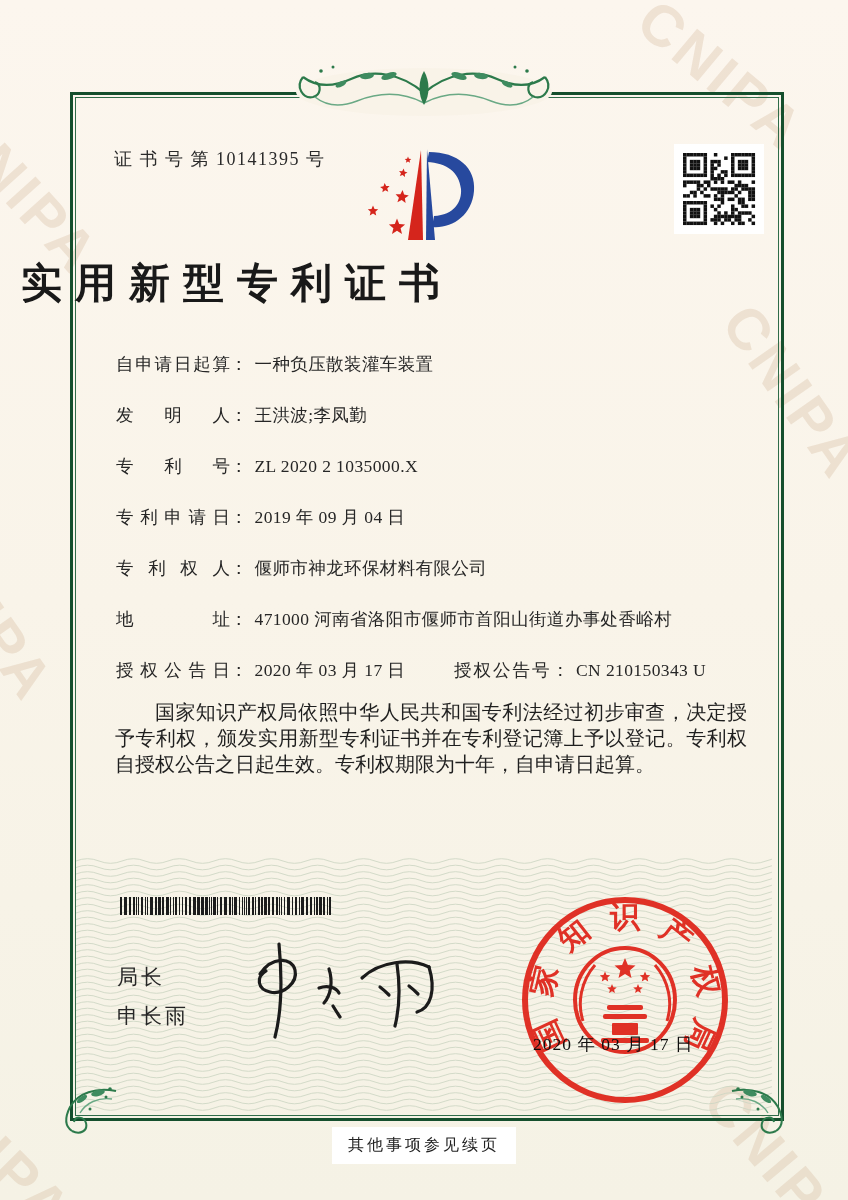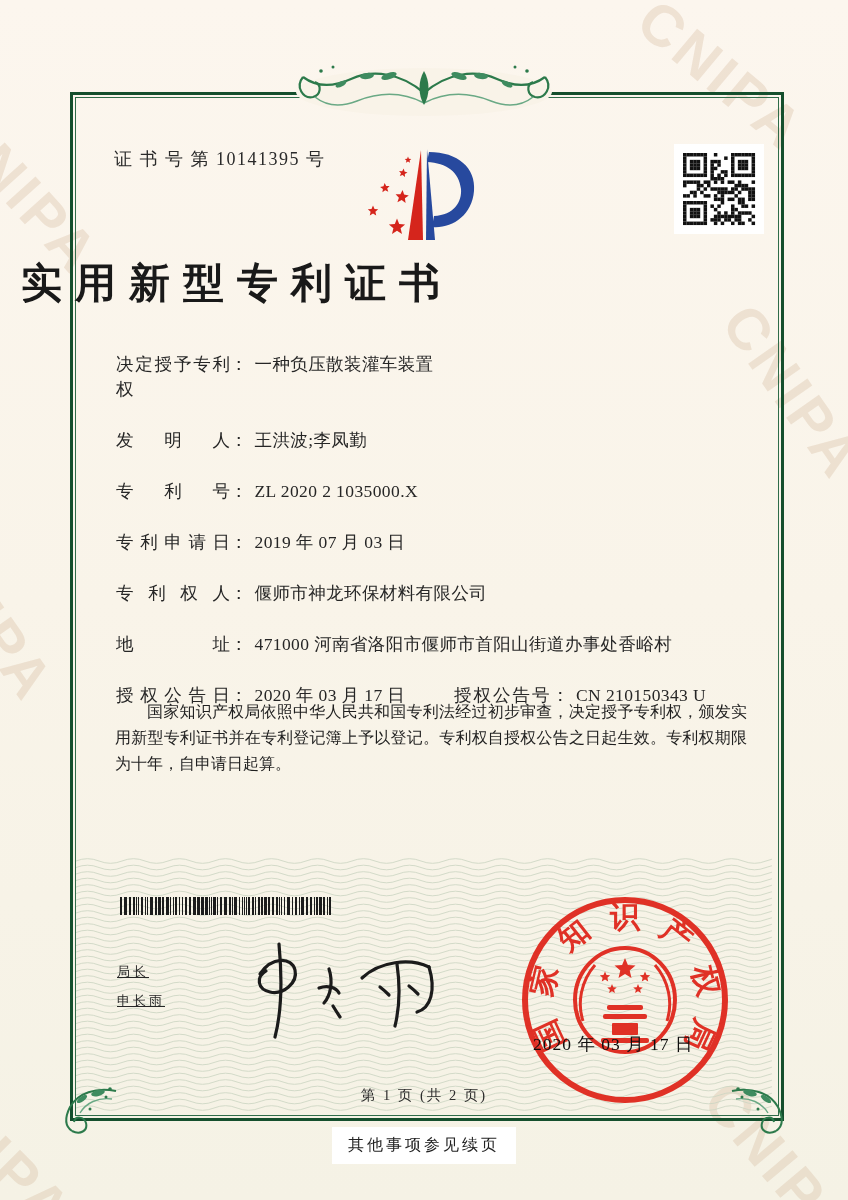--- a/index.html
+++ b/index.html
@@ -19,24 +19,24 @@
   .cert-no{left:114px;top:147px;font-size:18px;letter-spacing:1.5px;color:#2a2a2a;}
   .title{left:8px;right:0;top:256px;text-align:left;font-size:41px;font-weight:bold;
          letter-spacing:13px;text-indent:13px;color:#191919;}
   .fields{left:116px;top:352px;width:642px;}
   .frow{display:flex;align-items:flex-start;margin-bottom:26px;font-size:17.5px;line-height:25px;color:#262626;}
   .fpair{display:flex;}
   .fpair1{width:338px;}
   .flabel{display:inline-block;width:114px;text-align:justify;text-align-last:justify;}
   .flabel2{letter-spacing:2px;}
   .fvalue{margin-left:7px;letter-spacing:0.4px;}
-  .paras{left:115px;top:699px;width:632px;font-size:16px;line-height:26px;text-align:justify;color:#1f1f1f;}
+  .paras{left:115px;top:699px;width:632px;font-size:20px;line-height:26px;text-align:justify;color:#1f1f1f;}
   .paras p{margin:0 0 2px 0;text-indent:2em;}
   .signer{left:117px;top:963px;font-family:"Liberation Sans","DejaVu Sans",sans-serif;
-          font-size:13px;letter-spacing:3px;color:#262626;text-decoration:underline;}
+          font-size:21px;letter-spacing:3px;color:#262626;}
   .signer div{margin-bottom:11px;}
   .seal-date{left:533px;top:1032px;font-size:17.5px;letter-spacing:1px;color:#0e0e0e;z-index:6;}
   .page-num{left:0;right:0;top:1086px;text-align:center;font-size:14.5px;letter-spacing:2px;color:#2c2c2c;z-index:5;}
   .note{left:0;right:0;top:1127px;text-align:center;z-index:5;}
   .note span{display:inline-block;background:#ffffff;padding:8px 16px;font-size:16px;letter-spacing:3px;color:#222;}
   .seal-char{fill:#df2318;font-size:30px;font-weight:bold;text-anchor:middle;
              dominant-baseline:middle;font-family:"Liberation Serif","DejaVu Serif",serif;}
   svg{display:block;}
 </style>
 </head>
@@ -398,38 +398,38 @@
       <rect x="57.00" y="77.57" width="3.49" height="3.49" fill="#111"></rect>
       <rect x="63.86" y="77.57" width="3.49" height="3.49" fill="#111"></rect>
       <rect x="67.29" y="77.57" width="3.49" height="3.49" fill="#111"></rect>
       <rect x="77.57" y="77.57" width="3.49" height="3.49" fill="#111"></rect>
     </svg>
 
   <div class="abs title">实用新型专利证书</div>
 
   <div class="abs fields">
     <div class="frow">
-      <span class="flabel">决定授予专利权</span>
+      <span class="flabel">自申请日起算</span>
         <span>：</span>
       <span class="fvalue">一种负压散装灌车装置</span>
     </div>
     <div class="frow">
       <span class="flabel">发明人</span>
         <span>：</span>
       <span class="fvalue">王洪波;李凤勤</span>
     </div>
     <div class="frow">
       <span class="flabel">专利号</span>
         <span>：</span>
       <span class="fvalue">ZL 2020 2 1035000.X</span>
     </div>
     <div class="frow">
       <span class="flabel">专利申请日</span>
         <span>：</span>
-      <span class="fvalue">2019 年 07 月 03 日</span>
+      <span class="fvalue">2019 年 09 月 04 日</span>
     </div>
     <div class="frow">
       <span class="flabel">专利权人</span>
         <span>：</span>
       <span class="fvalue">偃师市神龙环保材料有限公司</span>
     </div>
     <div class="frow">
       <span class="flabel">地址</span>
         <span>：</span>
       <span class="fvalue">471000 河南省洛阳市偃师市首阳山街道办事处香峪村</span>
@@ -559,18 +559,17 @@
       <text x="187.8" y="88.6" transform="rotate(76.7 187.8 88.6)" class="seal-char">权</text>
       <text x="182.5" y="140.8" transform="rotate(115.0 182.5 140.8)" class="seal-char">局</text>
       <polygon points="110.0,65.0 112.9,72.0 120.5,72.6 114.7,77.5 116.5,84.9 110.0,81.0 103.5,84.9 105.3,77.5 99.5,72.6 107.1,72.0" fill="#df2318"></polygon>
       <polygon points="90.0,78.5 91.5,82.0 95.2,82.3 92.4,84.8 93.2,88.4 90.0,86.5 86.8,88.4 87.6,84.8 84.8,82.3 88.5,82.0" fill="#df2318"></polygon>
       <polygon points="130.0,78.5 131.5,82.0 135.2,82.3 132.4,84.8 133.2,88.4 130.0,86.5 126.8,88.4 127.6,84.8 124.8,82.3 128.5,82.0" fill="#df2318"></polygon>
       <polygon points="97.0,91.0 98.3,94.2 101.8,94.5 99.1,96.7 99.9,100.0 97.0,98.3 94.1,100.0 94.9,96.7 92.2,94.5 95.7,94.2" fill="#df2318"></polygon>
       <polygon points="123.0,91.0 124.3,94.2 127.8,94.5 125.1,96.7 125.9,100.0 123.0,98.3 120.1,100.0 120.9,96.7 118.2,94.5 121.7,94.2" fill="#df2318"></polygon>
     </svg>
   <div class="abs seal-date">2020 年 03 月 17 日</div>
 
-  <div class="abs page-num">第 1 页 (共 2 页)</div>
   <div class="abs note">
     <span>其他事项参见续页</span>
   </div>
 
 </div>
 
 </body></html>

